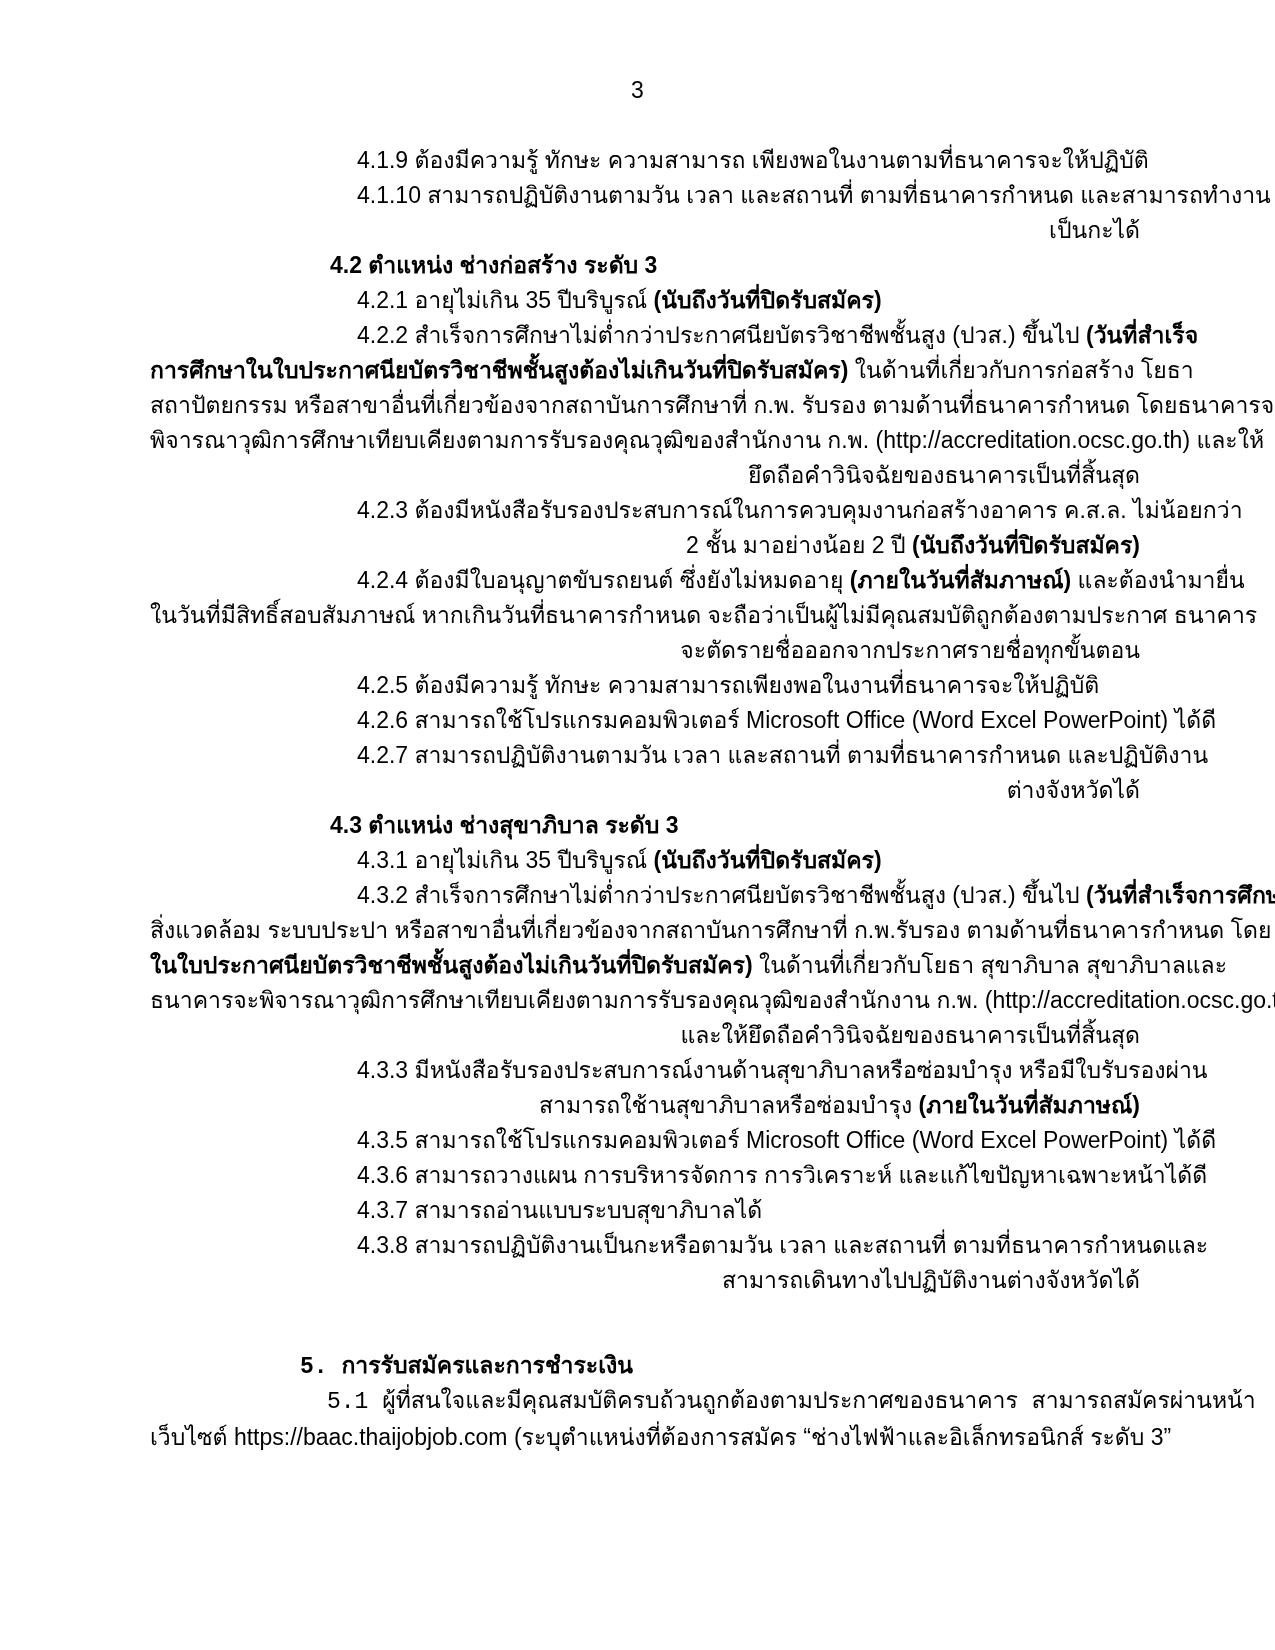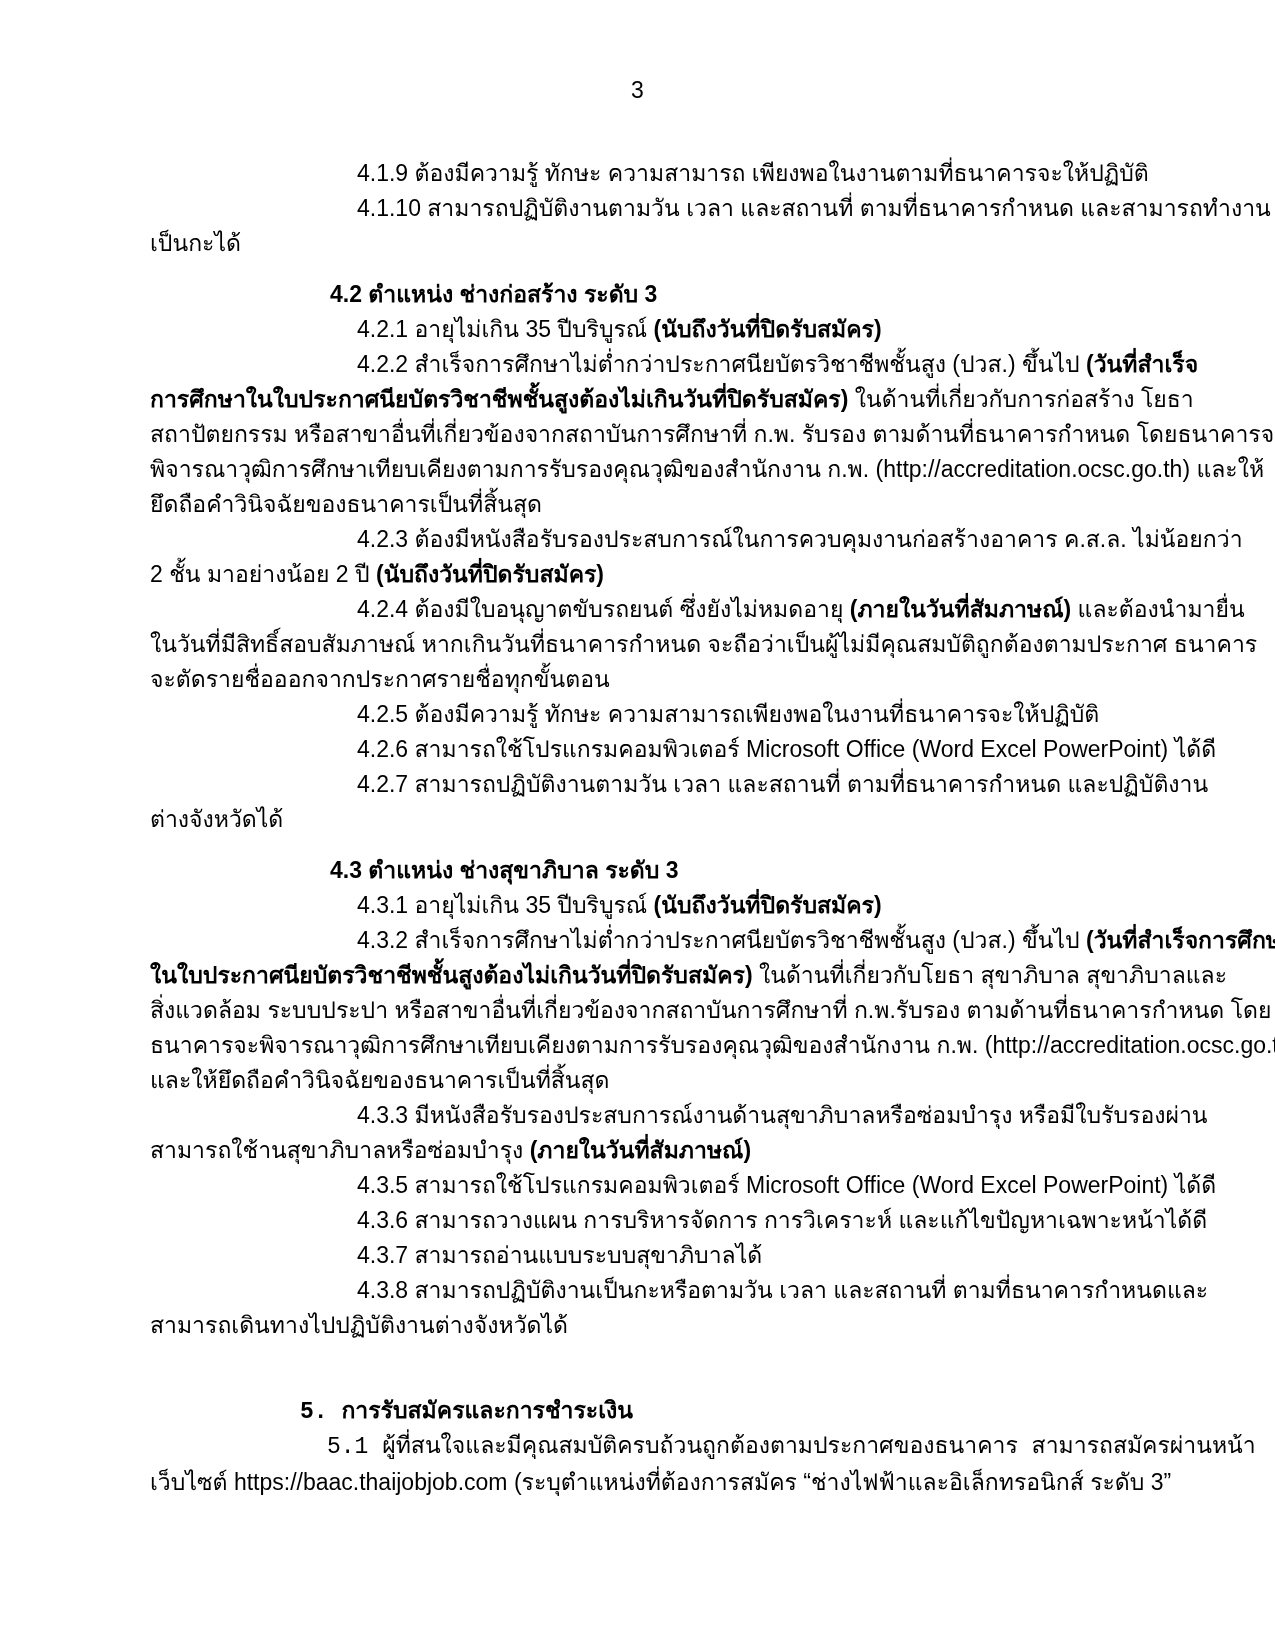--- a/index.html
+++ b/index.html
@@ -20,34 +20,34 @@
     position: absolute;
     top: 73px;
     left: 0;
     width: 1275px;
     text-align: center;
     font-size: 23px;
     line-height: 35px;
   }
   .doc-body {
     position: absolute;
-    top: 156px;
+    top: 143px;
     left: 150px;
     width: 990px;
     font-size: 23px;
     line-height: 35px;
   }
   p.line {
     margin: 0;
     padding: 0;
     white-space: nowrap;
   }
   p.line.item   { padding-left: 207px; }   
-  p.line.flush  { padding-left: 0; }       
-  p.line.heading{ padding-left: 180px; margin-top: 16px; }  
+  p.line.flush  { padding-left: 0; text-align: right; }       
+  p.line.heading{ padding-left: 180px; margin-top: 0; }  
   p.line.sec5   { padding-left: 150px; margin-top: 52px; font-family: Liberation Mono, monospace; } 
   p.line.item5  { padding-left: 177px; font-family: Liberation Mono, monospace; }   
   b { font-weight: bold; }
 </style>
 </head>
 <body>
 
 <div class="page">
   <div class="page-number">3</div>
   <div class="doc-body">
@@ -66,22 +66,22 @@
       <p class="line item"><span>4.2.4 ต้องมีใบอนุญาตขับรถยนต์ ซึ่งยังไม่หมดอายุ </span><b>(ภายในวันที่สัมภาษณ์)</b><span> และต้องนำมายื่น</span></p>
       <p class="line flush"><span>ในวันที่มีสิทธิ์สอบสัมภาษณ์ หากเกินวันที่ธนาคารกำหนด จะถือว่าเป็นผู้ไม่มีคุณสมบัติถูกต้องตามประกาศ ธนาคาร</span></p>
       <p class="line flush"><span>จะตัดรายชื่อออกจากประกาศรายชื่อทุกขั้นตอน</span></p>
       <p class="line item"><span>4.2.5 ต้องมีความรู้ ทักษะ ความสามารถเพียงพอในงานที่ธนาคารจะให้ปฏิบัติ</span></p>
       <p class="line item"><span>4.2.6 สามารถใช้โปรแกรมคอมพิวเตอร์ Microsoft Office (Word Excel PowerPoint) ได้ดี</span></p>
       <p class="line item"><span>4.2.7 สามารถปฏิบัติงานตามวัน เวลา และสถานที่ ตามที่ธนาคารกำหนด และปฏิบัติงาน</span></p>
       <p class="line flush"><span>ต่างจังหวัดได้</span></p>
       <p class="line heading"><b>4.3 ตำแหน่ง ช่างสุขาภิบาล ระดับ 3</b></p>
       <p class="line item"><span>4.3.1 อายุไม่เกิน 35 ปีบริบูรณ์ </span><b>(นับถึงวันที่ปิดรับสมัคร)</b></p>
       <p class="line item"><span>4.3.2 สำเร็จการศึกษาไม่ต่ำกว่าประกาศนียบัตรวิชาชีพชั้นสูง (ปวส.) ขึ้นไป </span><b>(วันที่สำเร็จการศึกษา</b></p>
+      <p class="line flush"><span>สิ่งแวดล้อม ระบบประปา หรือสาขาอื่นที่เกี่ยวข้องจากสถาบันการศึกษาที่ ก.พ.รับรอง ตามด้านที่ธนาคารกำหนด โดย</span></p>
       <p class="line flush"><b>ในใบประกาศนียบัตรวิชาชีพชั้นสูงต้องไม่เกินวันที่ปิดรับสมัคร)</b><span> ในด้านที่เกี่ยวกับโยธา สุขาภิบาล สุขาภิบาลและ</span></p>
-      <p class="line flush"><span>สิ่งแวดล้อม ระบบประปา หรือสาขาอื่นที่เกี่ยวข้องจากสถาบันการศึกษาที่ ก.พ.รับรอง ตามด้านที่ธนาคารกำหนด โดย</span></p>
       <p class="line flush"><span>ธนาคารจะพิจารณาวุฒิการศึกษาเทียบเคียงตามการรับรองคุณวุฒิของสำนักงาน ก.พ. (http://accreditation.ocsc.go.th)</span></p>
       <p class="line flush"><span>และให้ยึดถือคำวินิจฉัยของธนาคารเป็นที่สิ้นสุด</span></p>
       <p class="line item"><span>4.3.3 มีหนังสือรับรองประสบการณ์งานด้านสุขาภิบาลหรือซ่อมบำรุง หรือมีใบรับรองผ่าน</span></p>
       <p class="line flush"><span>สามารถใช้านสุขาภิบาลหรือซ่อมบำรุง </span><b>(ภายในวันที่สัมภาษณ์)</b></p>
       <p class="line item"><span>4.3.5 สามารถใช้โปรแกรมคอมพิวเตอร์ Microsoft Office (Word Excel PowerPoint) ได้ดี</span></p>
       <p class="line item"><span>4.3.6 สามารถวางแผน การบริหารจัดการ การวิเคราะห์ และแก้ไขปัญหาเฉพาะหน้าได้ดี</span></p>
       <p class="line item"><span>4.3.7 สามารถอ่านแบบระบบสุขาภิบาลได้</span></p>
       <p class="line item"><span>4.3.8 สามารถปฏิบัติงานเป็นกะหรือตามวัน เวลา และสถานที่ ตามที่ธนาคารกำหนดและ</span></p>
       <p class="line flush"><span>สามารถเดินทางไปปฏิบัติงานต่างจังหวัดได้</span></p>
       <p class="line sec5"><b>5. การรับสมัครและการชำระเงิน</b></p>

